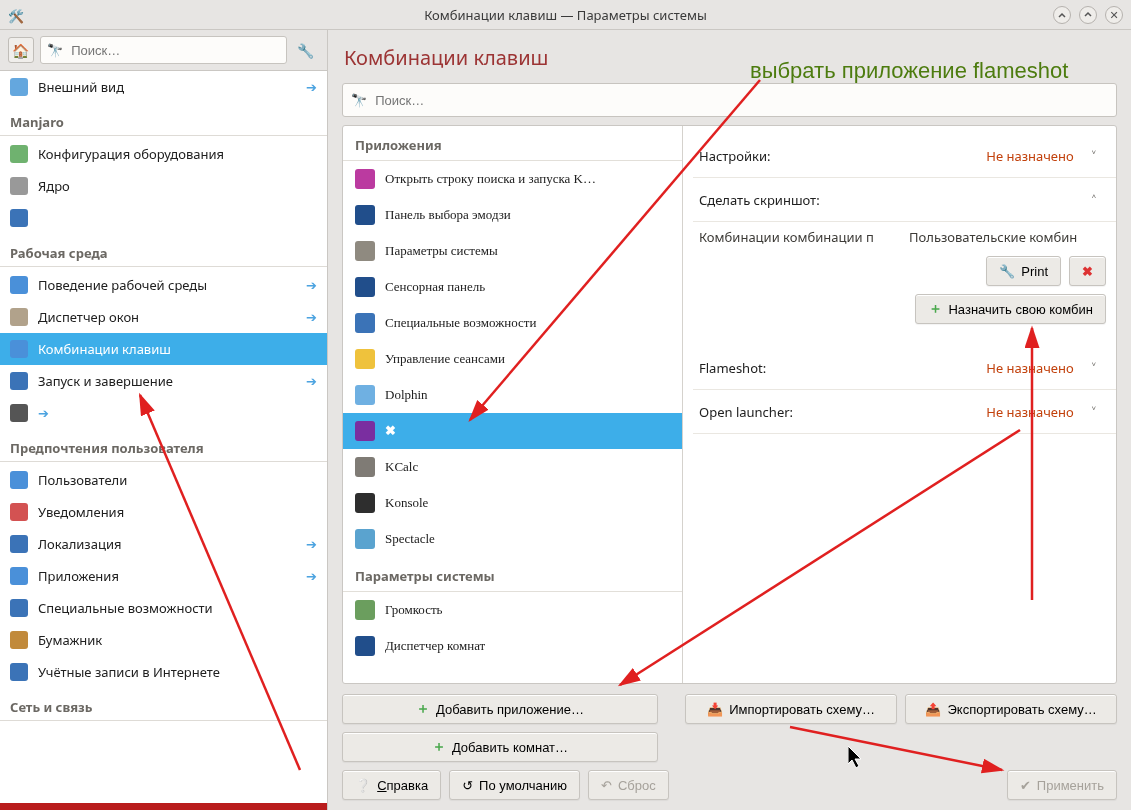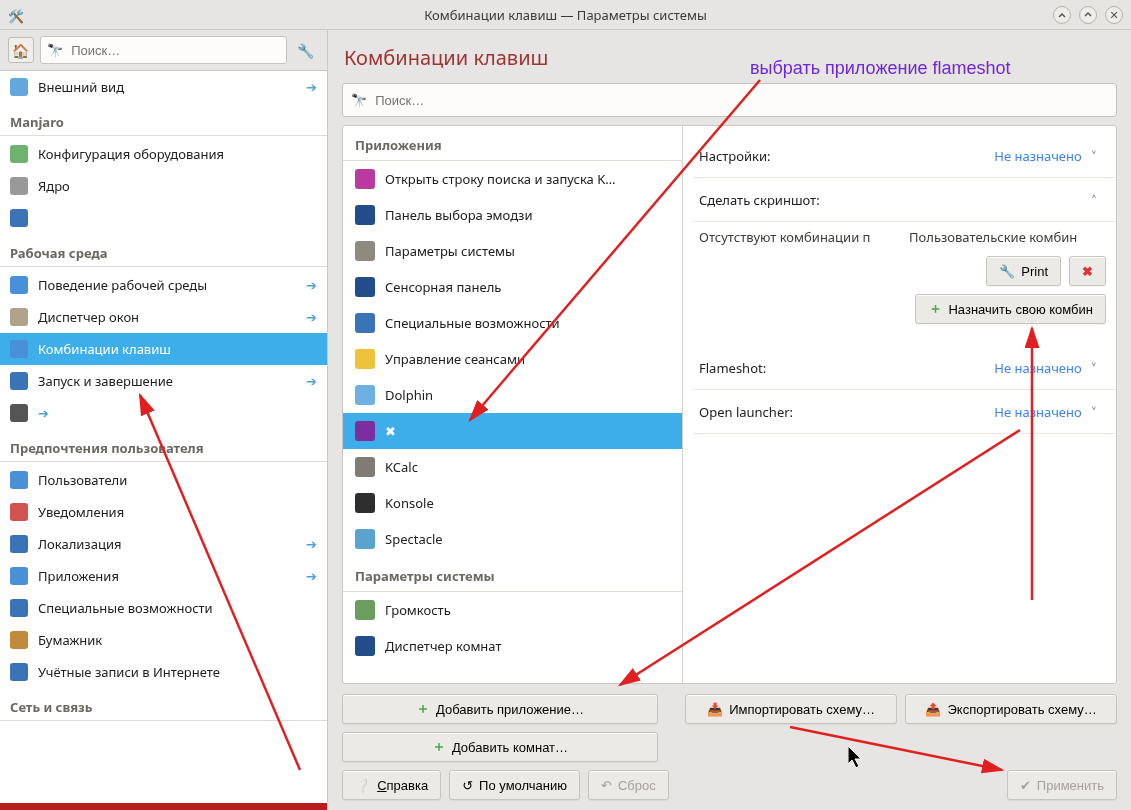--- a/index.html
+++ b/index.html
@@ -131,41 +131,42 @@
   .app-list::-webkit-scrollbar-track { background: #f3f1ee; }
   .app-list::-webkit-scrollbar-thumb { background: #c9c5c0; border-radius: 5px; }
 
   .app-section {
     font-weight: bold; color: #6b6863; padding: 10px 12px 6px;
     border-bottom: 1px solid #e2dfd9;
   }
   .app-item {
     display: flex; align-items: center; height: 36px; padding: 0 12px; gap: 10px;
     cursor: pointer;
+    font-family: Liberation Serif, serif;
   }
   .app-item.selected { background: #3daee9; color: #fff; }
   .app-item .lbl { flex:1; white-space: nowrap; overflow: hidden; text-overflow: ellipsis; }
   .app-item .del { color: #e24c4c; font-weight: bold; cursor: pointer; }
   .app-item.selected .del { color: #fff; }
   .app-icon {
     width: 20px; height: 20px; border-radius: 3px;
     display:inline-flex;align-items:center;justify-content:center;
     font-size:14px;color:#fff;
   }
 
   .shortcut-pane {
     flex: 1; padding: 8px 0 8px 10px; overflow-y: auto;
   }
   .sc-row {
     display: flex; align-items: center; height: 44px;
     padding: 0 20px 0 6px;
     border-bottom: 1px solid #eae7e1;
   }
   .sc-row .name { flex: 1; }
-  .sc-row .value { color: #3b82f6; margin-right: 10px; }
+  .sc-row .value { color: #c2410c; margin-right: 18px; }
   .chev { color: #5b5853; font-size: 15px; }
 
   .sc-detail {
     padding: 6px 10px 14px 6px;
   }
   .sc-detail .statusline { color: #3d3b37; margin-bottom: 10px; }
   .btn {
     background: #eceae6; border: 1px solid #c7c4bf; border-radius: 3px;
     height: 30px; padding: 0 12px; display: inline-flex; align-items: center;
     gap: 6px; cursor: pointer; font-size: 13px;
@@ -188,21 +189,21 @@
   .footer .spacer { flex: 1; }
   .btn.disabled { color: #a6a29b; }
   .u { text-decoration: underline; }
 
   
   .anno {
     position: absolute; left: 0; top: 0; width: 1131px; height: 810px;
     pointer-events: none; z-index: 100;
   }
   .anno-text {
-    position: absolute; color: #6d28d9; font-size: 18px;
+    position: absolute; color: #4d7c0f; font-size: 22px;
     font-family: sans-serif;
   }
 </style>
 </head>
 <body>
 
 <div class="titlebar">
   <span class="icon">🛠️</span>
   <div class="title">Комбинации клавиш — Параметры системы</div>
   <div class="win-controls">
@@ -380,21 +381,21 @@
           <div class="sc-row">
             <span class="name">Настройки:</span>
             <span class="value">Не назначено</span>
             <span class="chev">˅</span>
           </div>
           <div class="sc-row">
             <span class="name">Сделать скриншот:</span>
             <span class="chev">˄</span>
           </div>
           <div class="sc-detail">
-            <div class="statusline"><span style="display:inline-block;width:210px;">Отсутствуют комбинации п</span><span>Пользовательские комбин</span></div>
+            <div class="statusline"><span style="display:inline-block;width:210px;">Комбинации комбинации п</span><span>Пользовательские комбин</span></div>
             <div class="btn-row">
               <button class="btn">
                 <span>🔧</span>
                 <span>Print</span>
               </button>
               <button class="btn">
                 <span class="x">✖</span>
               </button>
             </div>
             <div class="btn-row">

